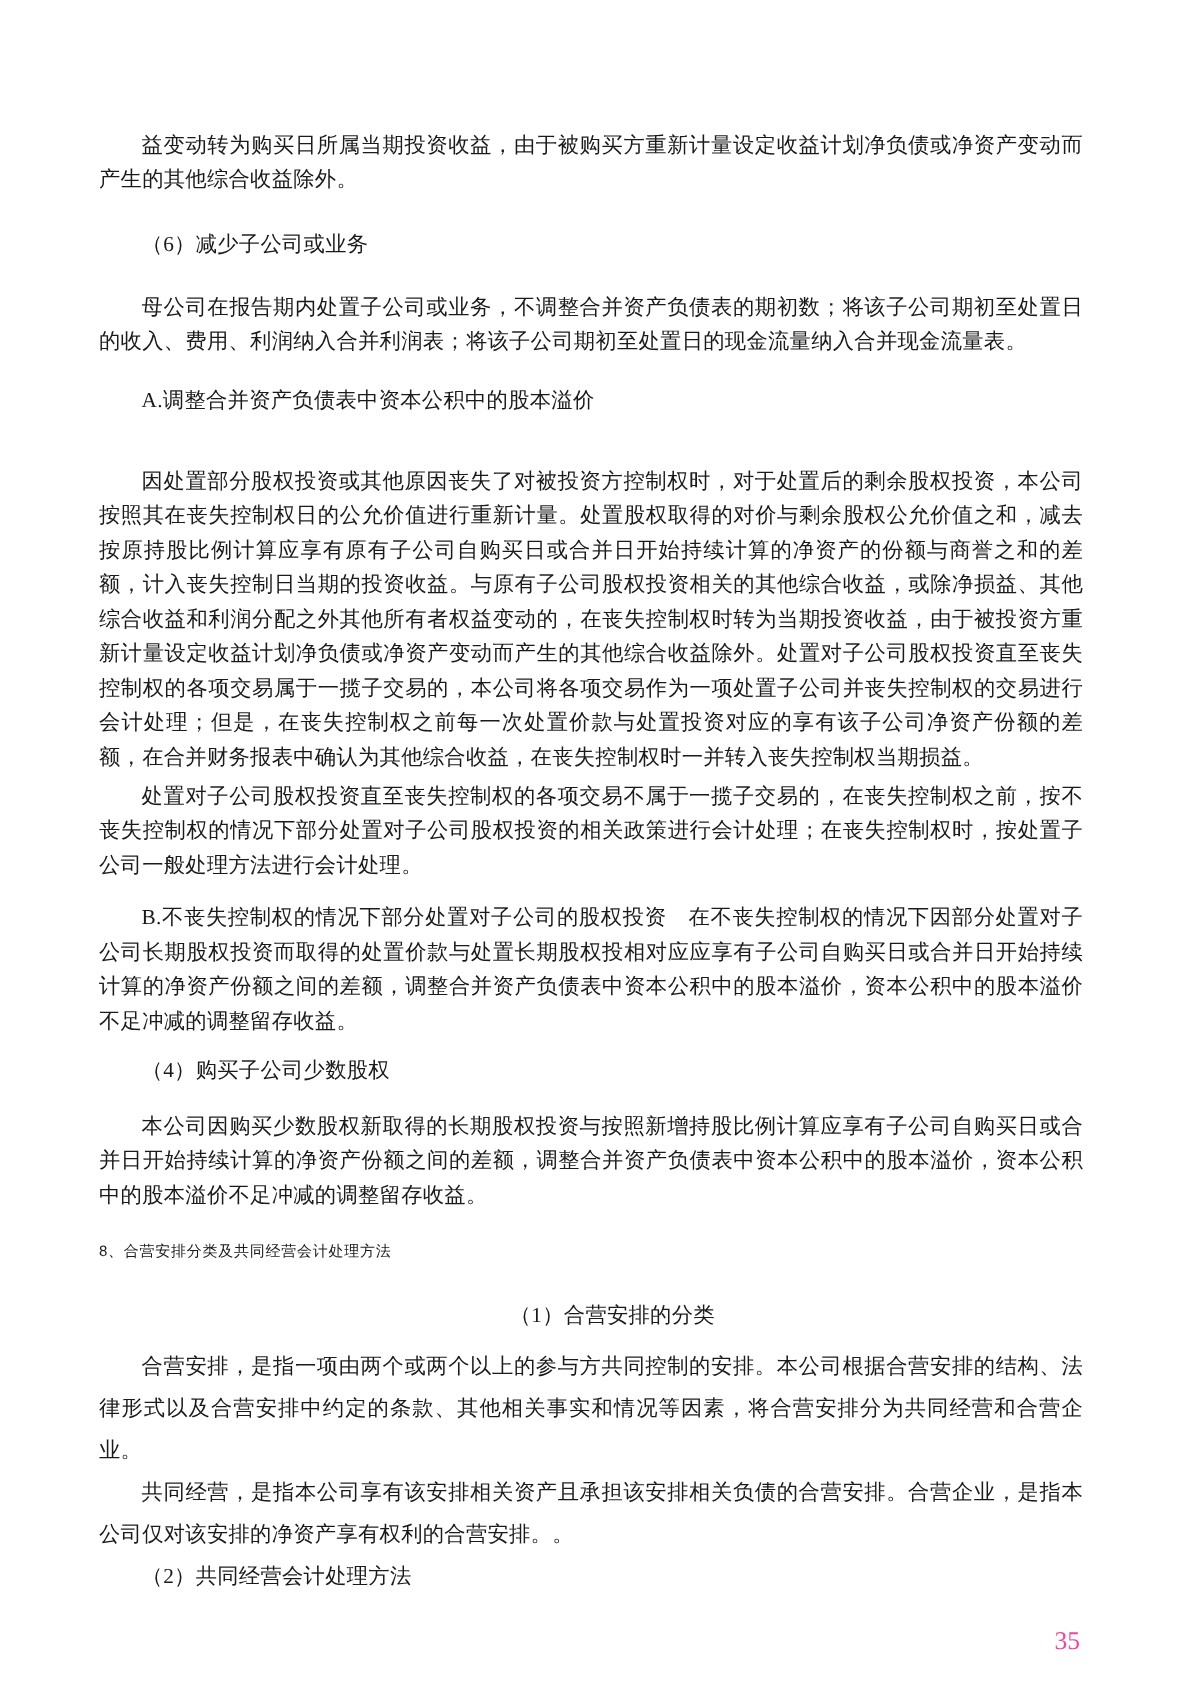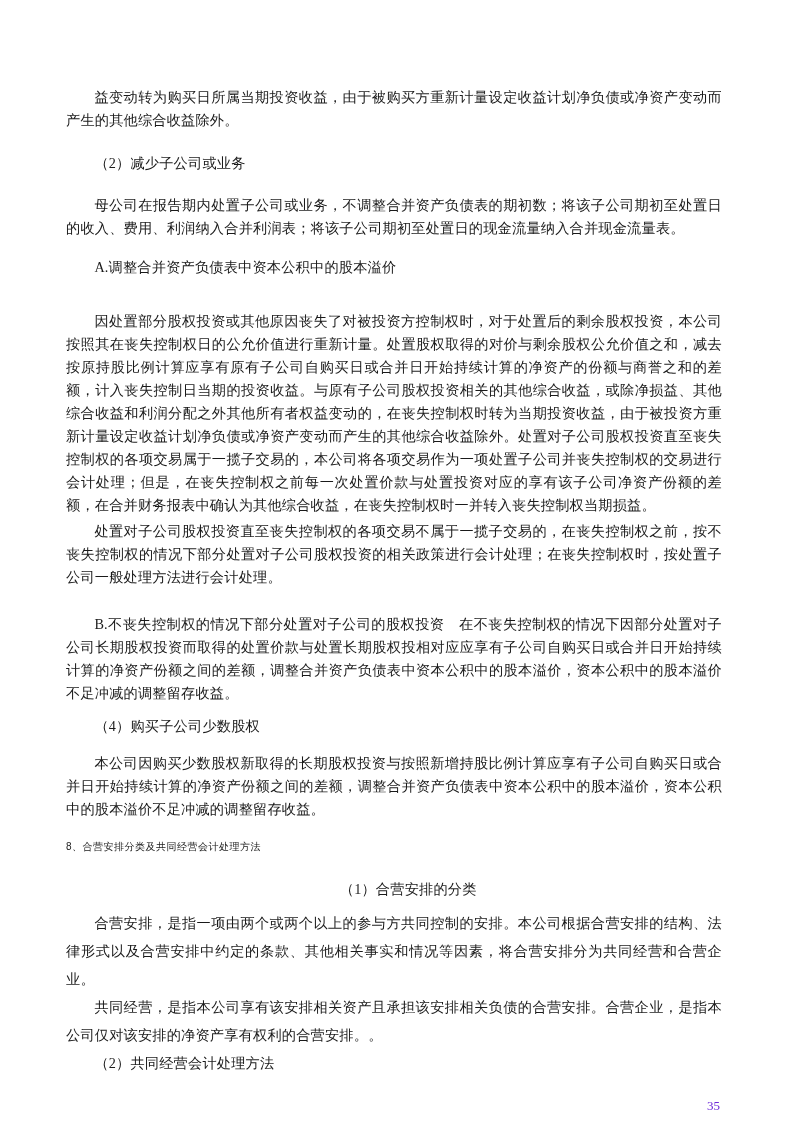--- a/index.html
+++ b/index.html
@@ -40,46 +40,46 @@
     line-height: 23px;
     letter-spacing: 0.5px;
   }
   .wide { line-height: 28px; }
 
   .mt-h3  { margin-top: 20px; }
   .mt-p2  { margin-top: 19px; }
   .mt-hA  { margin-top: 16px; }
   .mt-p3  { margin-top: 32px; font-family: Liberation Mono, monospace; }
   .mt-p4  { margin-top: 2px;  }
-  .mt-p5  { margin-top: 24px; font-family: Liberation Serif, serif; }
+  .mt-p5  { margin-top: 12px; font-family: Liberation Serif, serif; }
   .mt-h4b { margin-top: 10px; }
   .mt-p6  { margin-top: 14px; }
   .mt-h8  { margin-top: 14px; }
   .mt-h1b { margin-top: 20px; text-align: center; }
   .mt-p7  { margin-top: 8px;  }
   .mt-p8  { margin-top: 0;    }
   .mt-h2b { margin-top: 3px;  }
 
   .pageno {
     margin-top: 22px;
     text-align: right;
-    font-size: 13px;
+    font-size: 17px;
     line-height: 18px;
-    color: #6d28d9;
+    color: #ec4899;
     padding-right: 2px;
   }
 </style>
 </head>
 <body>
 
 <div class="sheet">
 
   <p class="para">益变动转为购买日所属当期投资收益，由于被购买方重新计量设定收益计划净负债或净资产变动而产生的其他综合收益除外。</p>
 
-  <p class="sub mt-h3">（2）减少子公司或业务</p>
+  <p class="sub mt-h3">（6）减少子公司或业务</p>
 
   <p class="para mt-p2">母公司在报告期内处置子公司或业务，不调整合并资产负债表的期初数；将该子公司期初至处置日的收入、费用、利润纳入合并利润表；将该子公司期初至处置日的现金流量纳入合并现金流量表。</p>
 
   <p class="sub mt-hA">A.调整合并资产负债表中资本公积中的股本溢价</p>
 
   <p class="para mt-p3">因处置部分股权投资或其他原因丧失了对被投资方控制权时，对于处置后的剩余股权投资，本公司按照其在丧失控制权日的公允价值进行重新计量。处置股权取得的对价与剩余股权公允价值之和，减去按原持股比例计算应享有原有子公司自购买日或合并日开始持续计算的净资产的份额与商誉之和的差额，计入丧失控制日当期的投资收益。与原有子公司股权投资相关的其他综合收益，或除净损益、其他综合收益和利润分配之外其他所有者权益变动的，在丧失控制权时转为当期投资收益，由于被投资方重新计量设定收益计划净负债或净资产变动而产生的其他综合收益除外。处置对子公司股权投资直至丧失控制权的各项交易属于一揽子交易的，本公司将各项交易作为一项处置子公司并丧失控制权的交易进行会计处理；但是，在丧失控制权之前每一次处置价款与处置投资对应的享有该子公司净资产份额的差额，在合并财务报表中确认为其他综合收益，在丧失控制权时一并转入丧失控制权当期损益。</p>
 
   <p class="para mt-p4">处置对子公司股权投资直至丧失控制权的各项交易不属于一揽子交易的，在丧失控制权之前，按不丧失控制权的情况下部分处置对子公司股权投资的相关政策进行会计处理；在丧失控制权时，按处置子公司一般处理方法进行会计处理。</p>
 
   <p class="para mt-p5">B.不丧失控制权的情况下部分处置对子公司的股权投资　在不丧失控制权的情况下因部分处置对子公司长期股权投资而取得的处置价款与处置长期股权投相对应应享有子公司自购买日或合并日开始持续计算的净资产份额之间的差额，调整合并资产负债表中资本公积中的股本溢价，资本公积中的股本溢价不足冲减的调整留存收益。</p>

